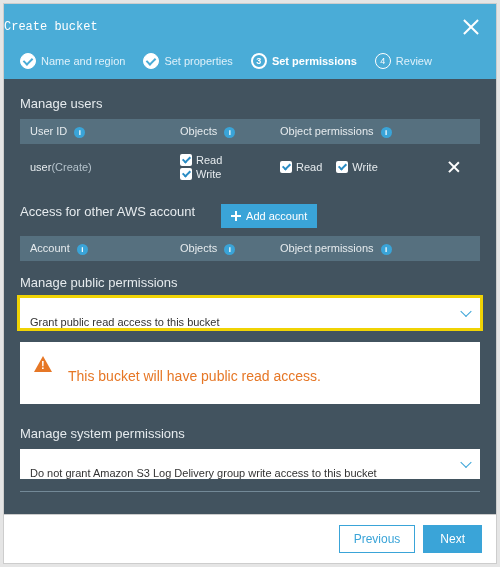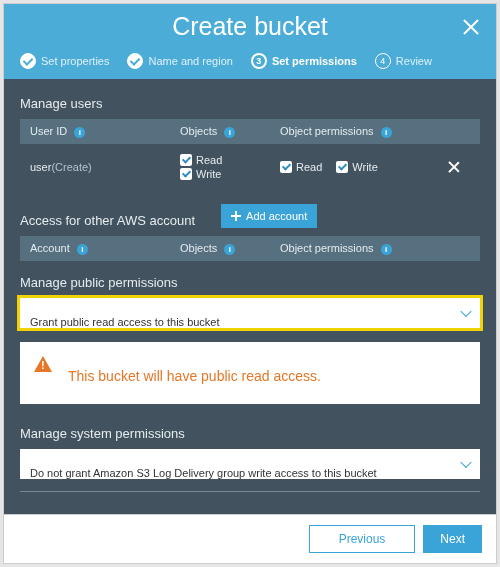--- a/index.html
+++ b/index.html
@@ -18,24 +18,25 @@
     box-shadow: 0 0 0 1px rgba(0,0,0,0.1);
     display: flex;
     flex-direction: column;
   }
   .header {
     background: #4aacd7;
     color: #fff;
     height: 45px;
     display: flex;
     align-items: center;
-    justify-content: center;
+    justify-content: flex-start;
     position: relative;
-    font-size: 25px;
+    font-size: 12px;
     font-weight: 400;
+    font-family: Liberation Mono, monospace;
   }
   .close {
     position: absolute;
     right: 14px; top: 50%;
     transform: translateY(-50%);
     width: 22px; height: 22px;
     cursor: pointer;
   }
   .close::before, .close::after {
     content: "";
@@ -154,21 +155,21 @@
   .row-x::before, .row-x::after {
     content: "";
     position: absolute;
     left: 7px; top: 1px;
     width: 1.5px; height: 14px;
     background: #fff;
   }
   .row-x::before { transform: rotate(45deg); }
   .row-x::after  { transform: rotate(-45deg); }
 
-  .aws-row { display: flex; align-items: flex-end; gap: 14px; margin: 14px 0 8px 0; }
+  .aws-row { display: flex; align-items: flex-start; gap: 14px; margin: 14px 0 8px 0; }
   .btn-blue {
     background: #3aa4d8;
     color: #fff;
     border: none;
     padding: 6px 10px;
     font-size: 11px;
     cursor: pointer;
     display: inline-flex;
     align-items: center;
     gap: 5px;
@@ -243,21 +244,21 @@
     border-top: 1px solid #ccc;
     padding: 10px 14px;
     display: flex;
     justify-content: flex-end;
     gap: 8px;
   }
   .btn-outline {
     background: #fff;
     border: 1px solid #3aa4d8;
     color: #3aa4d8;
-    padding: 6px 29px;
+    padding: 6px 14px;
     font-size: 12px;
     cursor: pointer;
   }
   .btn-primary {
     background: #3aa4d8;
     border: 1px solid #3aa4d8;
     color: #fff;
     padding: 6px 16px;
     font-size: 12px;
     cursor: pointer;
@@ -276,27 +277,27 @@
   <div class="header">
     <span>Create bucket</span>
     <div class="close"></div>
   </div>
 
   <div class="steps">
     <div class="step done">
       <span class="circle">
           <span class="checkmark"></span>
         </span>
-      <span>Set properties</span>
+      <span>Name and region</span>
     </div>
     <div class="step done">
       <span class="circle">
           <span class="checkmark"></span>
         </span>
-      <span>Name and region</span>
+      <span>Set properties</span>
     </div>
     <div class="step current">
       <span class="circle">3</span>
       <span>Set permissions</span>
     </div>
     <div class="step">
       <span class="circle">4</span>
       <span>Review</span>
     </div>
   </div>

